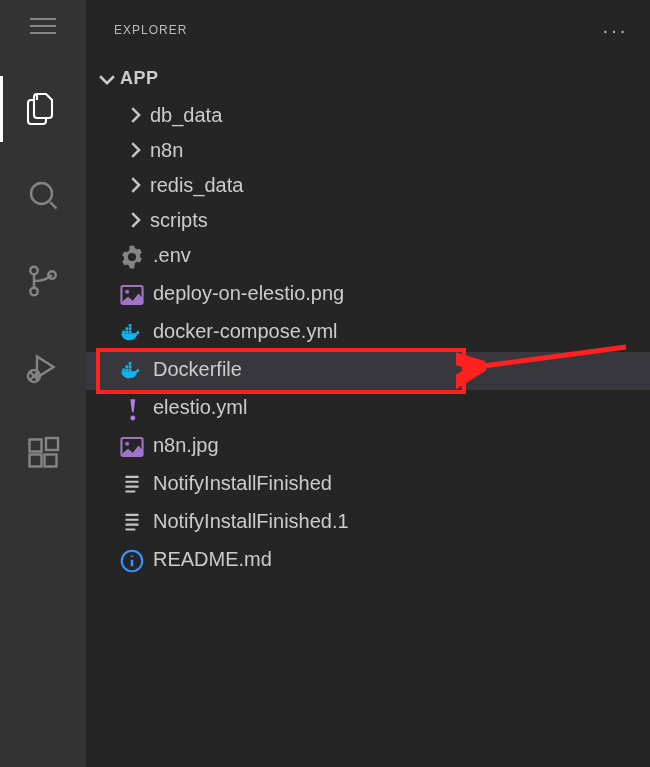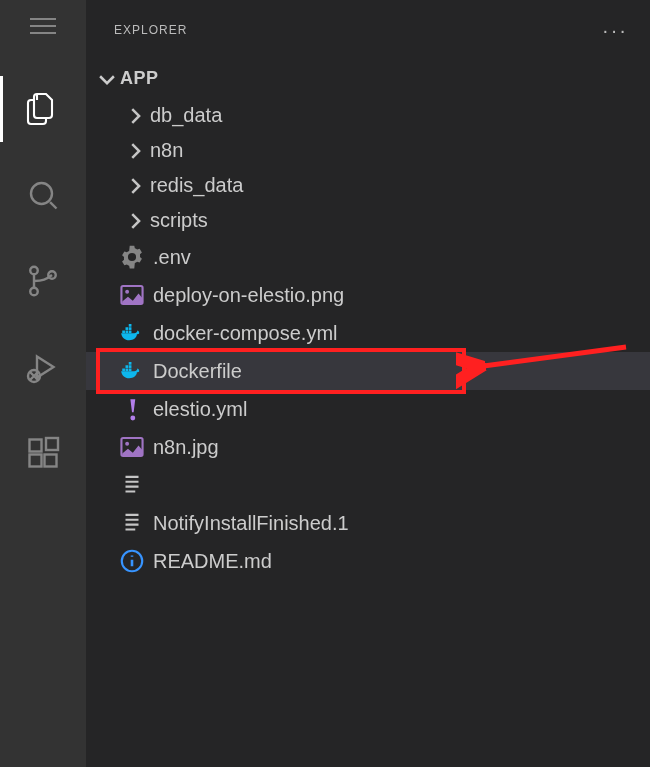--- a/index.html
+++ b/index.html
@@ -100,21 +100,21 @@
       font-weight: 600;
       color: #cccccc;
       letter-spacing: 0.5px;
     }
     .tree {
       display: flex;
       flex-direction: column;
     }
     .tree-item {
       display: flex;
-      align-items: center;
+      align-items: flex-start;
       padding: 6px 8px 6px 38px;
       cursor: pointer;
       font-size: 20px;
       color: #cccccc;
     }
     .tree-item.folder {
       padding-left: 38px;
     }
     .tree-item.file {
       padding-left: 33px;
@@ -302,20 +302,21 @@
           </svg>
         </span>
         <span class="label">n8n.jpg</span>
       </div>
       <div class="tree-item file">
         <span class="file-icon">
           <svg viewBox="0 0 16 16" class="ico-lines" fill="none" stroke="currentColor" stroke-width="1.3">
             <path d="M4 3h8M4 6h8M4 9h8M4 12h6"></path>
           </svg>
         </span>
+        <span class="label">NotifyInstallFinished</span>
       </div>
       <div class="tree-item file">
         <span class="file-icon">
           <svg viewBox="0 0 16 16" class="ico-lines" fill="none" stroke="currentColor" stroke-width="1.3">
             <path d="M4 3h8M4 6h8M4 9h8M4 12h6"></path>
           </svg>
         </span>
         <span class="label">NotifyInstallFinished.1</span>
       </div>
       <div class="tree-item file">

